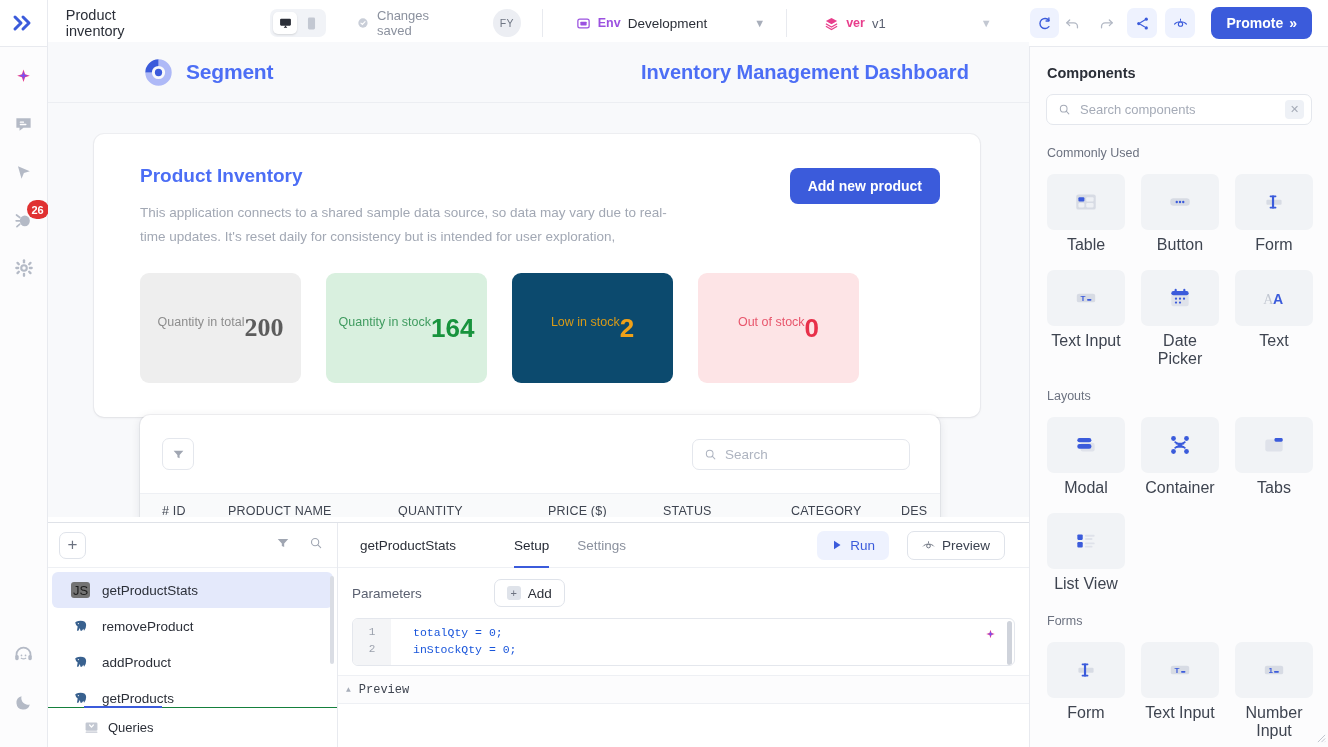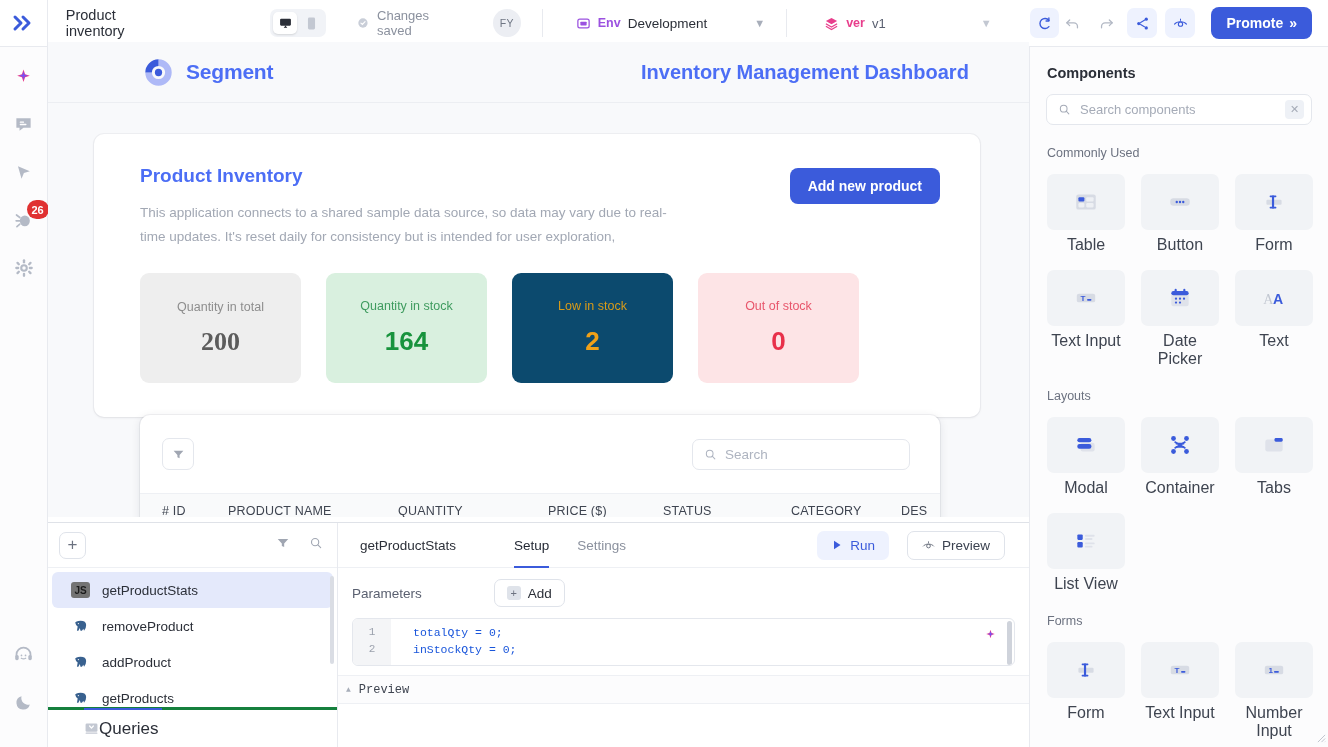--- a/index.html
+++ b/index.html
@@ -124,21 +124,21 @@
   .add-btn {
     margin-left: auto; margin-top: 3px;
     background: #3b5bdb; color: #fff; border-radius: 8px; height: 36px; padding: 0 18px;
     font-size: 14px; font-weight: bold; display: flex; align-items: center;
   }
   .stats {
     display: flex; gap: 25px; padding: 24px 40px 0 46px;
   }
   .stat {
     width: 161px; height: 110px; border-radius: 9px;
-    display: flex; flex-direction: column; align-items: center; justify-content: center;
+    display: flex; flex-direction: row; align-items: center; justify-content: center;
   }
   .stat-label { font-size: 12.5px; margin-bottom: 13px; }
   .stat-value { font-size: 26px; font-weight: bold; }
   .stat.total { background: #eeeeee; }
   .stat.total .stat-label { color: #8d8d8d; } .stat.total .stat-value { color: #5c5c5c; font-family: Liberation Serif, serif; }
   .stat.instock { background: #d9f0df; }
   .stat.instock .stat-label { color: #3f9b5f; } .stat.instock .stat-value { color: #18933d; }
   .stat.low { background: #0c4a6e; }
   .stat.low .stat-label { color: #d99b18; } .stat.low .stat-value { color: #f0a118; }
   .stat.out { background: #fde4e6; }
@@ -183,31 +183,31 @@
   .q-list-tools { margin-left: auto; display: flex; gap: 19px; color: #a0a6b2; }
   .q-items { flex: 1; padding-top: 4px; position: relative; overflow: hidden; }
   .q-item {
     height: 36px; display: flex; align-items: center; gap: 12px;
     padding: 0 12px 0 19px; font-size: 13.5px; color: #2b2f38; border-radius: 6px;
     margin: 0 4px;
   }
   .q-item.active { background: #e4e9fb; }
   .js-badge {
     width: 19px; height: 16px; background: #737373; border-radius: 3px;
-    font-size: 10px; font-weight: bold; color: #1c1c1c;
+    font-size: 13px; font-weight: normal; color: #1c1c1c;
     display: flex; align-items: center; justify-content: center;
   }
   .pg-icon { width: 19px; height: 18px; display: flex; align-items: center; justify-content: center; }
   .q-scroll {
     position: absolute; right: 3px; top: 8px; width: 4px; height: 88px;
     background: #dadde4; border-radius: 3px;
   }
   .q-footer {
-    height: 40px; border-top: 3px solid #15803d; display: flex; align-items: center;
-    padding-left: 36px; gap: 0; font-size: 17px; color: #2b2f38; position: relative;
+    height: 40px; border-top: 1px solid #15803d; display: flex; align-items: center;
+    padding-left: 36px; gap: 9px; font-size: 13px; color: #2b2f38; position: relative;
   }
   .q-footer-indicator {
     position: absolute; left: 36px; top: -2px; width: 78px; height: 2px; background: #3b5bdb;
   }
 
   .q-editor { flex: 1; display: flex; flex-direction: column; }
   .q-editor-top {
     height: 45px; border-bottom: 1px solid #eef0f4; display: flex; align-items: center;
     padding: 0 24px 0 22px; position: relative;
   }

